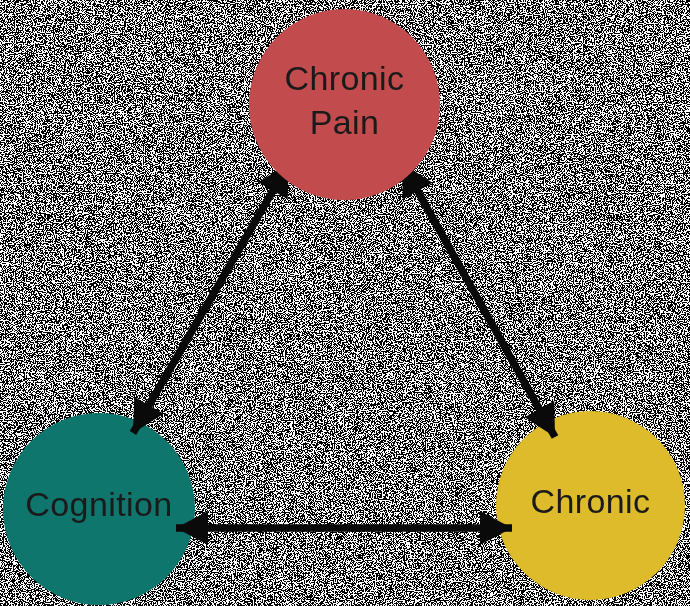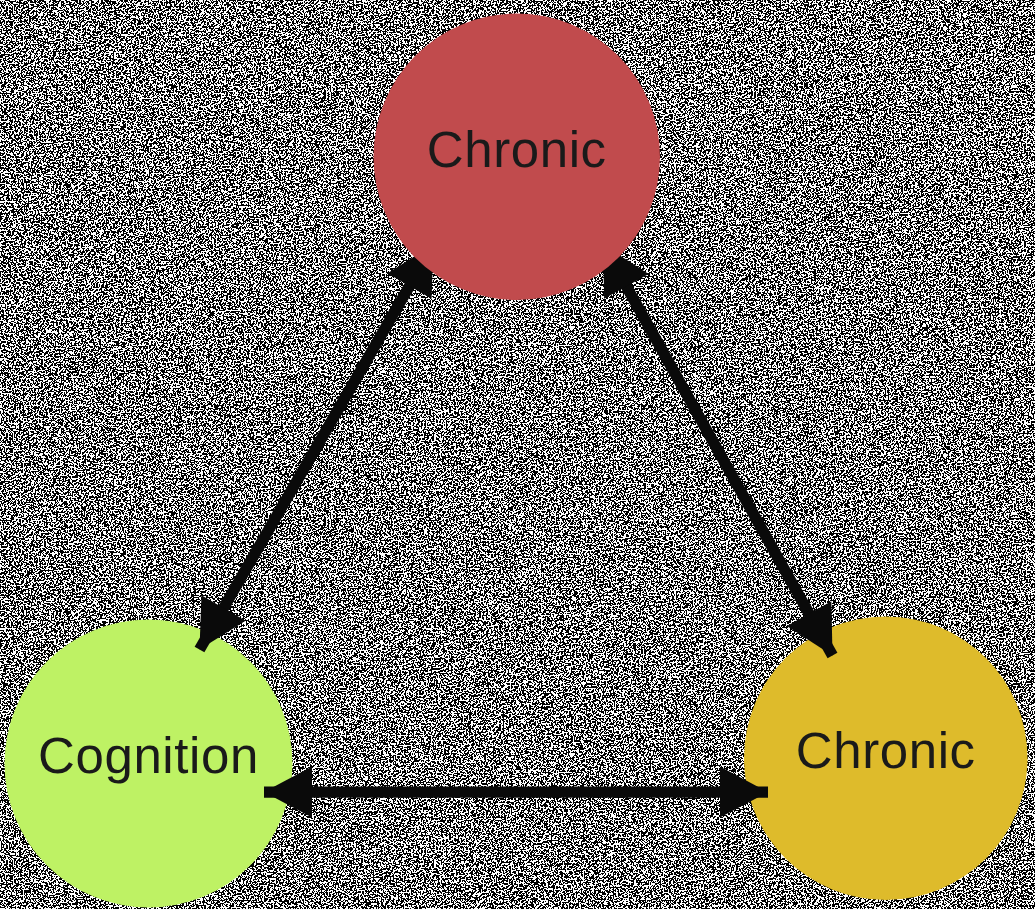--- a/index.html
+++ b/index.html
@@ -77,24 +77,25 @@
       </marker>
     </defs>
     <line x1="133" y1="433" x2="289" y2="163" marker-start="url(#arrowhead)" marker-end="url(#arrowhead)"></line>
     <line x1="402" y1="163" x2="555" y2="437" marker-start="url(#arrowhead)" marker-end="url(#arrowhead)"></line>
     <line x1="176" y1="528" x2="512" y2="528" marker-start="url(#arrowhead)" marker-end="url(#arrowhead)"></line>
   </svg>
 
   <div class="node node-chronic-pain" style="background: rgb(193, 75, 77);">
     <div class="label">
       <span>Chronic</span>
+      <span>Pain</span>
     </div>
   </div>
 
-  <div class="node node-cognition" style="background: #bef264;">
+  <div class="node node-cognition" style="background: #0f766e;">
     <div class="label">
       <span>Cognition</span>
     </div>
   </div>
 
   <div class="node node-emotion" style="background: rgb(222, 187, 43);">
     <div class="label">
       <span>Chronic</span>
     </div>
   </div>

